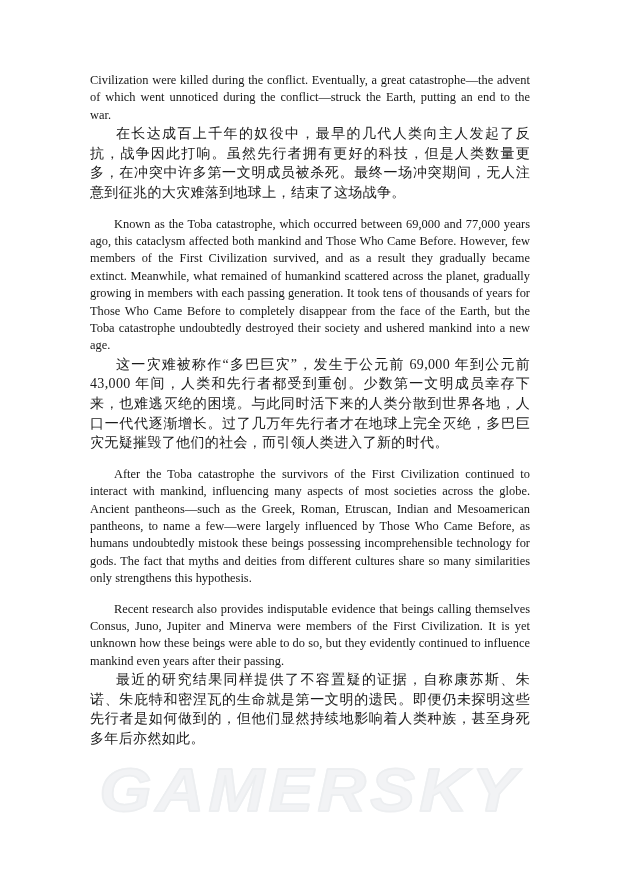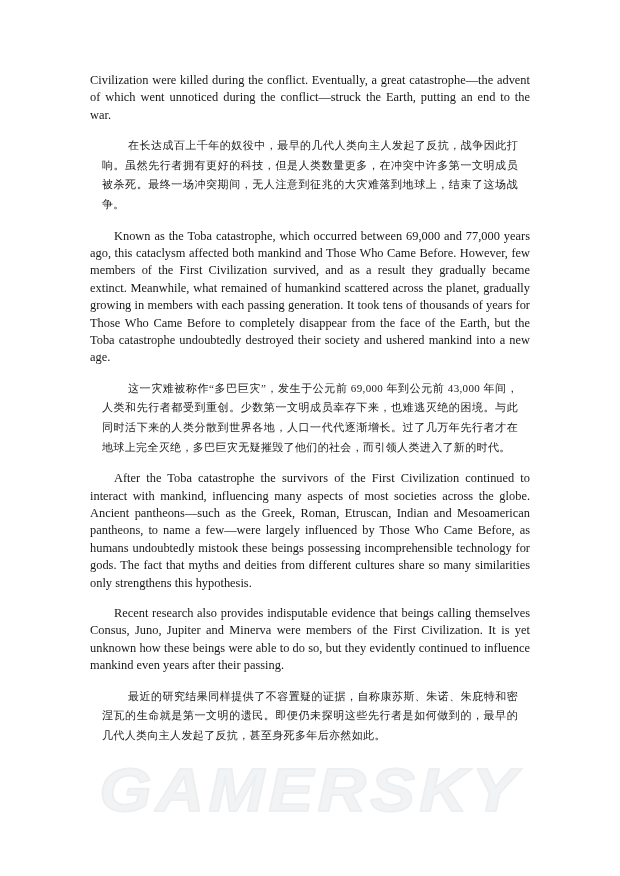--- a/index.html
+++ b/index.html
@@ -34,23 +34,23 @@
     color: #161616;
     text-align: justify;
     text-justify: inter-word;
     text-indent: 24px;
     -webkit-font-smoothing: antialiased;
   }
   .en-para.no-indent {
     text-indent: 0;
   }
   .zh-para {
-    margin: 12px;
+    margin: 0;
     font-family: "Liberation Serif", "DejaVu Serif", serif;
-    font-size: 11px;
+    font-size: 14px;
     line-height: 19.6px;
     color: #1a1a1a;
     text-align: justify;
     text-indent: 26px;
     letter-spacing: 0.35px;
   }
   .watermark {
     position: absolute;
     left: 0;
     right: 0;
@@ -94,21 +94,21 @@
       <p class="en-para">Known as the Toba catastrophe, which occurred between 69,000 and 77,000 years ago, this cataclysm affected both mankind and Those Who Came Before. However, few members of the First Civilization survived, and as a result they gradually became extinct. Meanwhile, what remained of humankind scattered across the planet, gradually growing in members with each passing generation. It took tens of thousands of years for Those Who Came Before to completely disappear from the face of the Earth, but the Toba catastrophe undoubtedly destroyed their society and ushered mankind into a new age.</p>
       <p class="zh-para">这一灾难被称作“多巴巨灾”，发生于公元前 69,000 年到公元前 43,000 年间，人类和先行者都受到重创。少数第一文明成员幸存下来，也难逃灭绝的困境。与此同时活下来的人类分散到世界各地，人口一代代逐渐增长。过了几万年先行者才在地球上完全灭绝，多巴巨灾无疑摧毁了他们的社会，而引领人类进入了新的时代。</p>
     </div>
 
     <div class="para-block">
       <p class="en-para">After the Toba catastrophe the survivors of the First Civilization continued to interact with mankind, influencing many aspects of most societies across the globe. Ancient pantheons—such as the Greek, Roman, Etruscan, Indian and Mesoamerican pantheons, to name a few—were largely influenced by Those Who Came Before, as humans undoubtedly mistook these beings possessing incomprehensible technology for gods. The fact that myths and deities from different cultures share so many similarities only strengthens this hypothesis.</p>
     </div>
 
     <div class="para-block">
       <p class="en-para">Recent research also provides indisputable evidence that beings calling themselves Consus, Juno, Jupiter and Minerva were members of the First Civilization. It is yet unknown how these beings were able to do so, but they evidently continued to influence mankind even years after their passing.</p>
-      <p class="zh-para">最近的研究结果同样提供了不容置疑的证据，自称康苏斯、朱诺、朱庇特和密涅瓦的生命就是第一文明的遗民。即便仍未探明这些先行者是如何做到的，最早的几代人类向主人发起了反抗，甚至身死多年后亦然如此。</p>
+      <p class="zh-para">最近的研究结果同样提供了不容置疑的证据，自称康苏斯、朱诺、朱庇特和密涅瓦的生命就是第一文明的遗民。即便仍未探明这些先行者是如何做到的，但他们显然持续地影响着人类种族，甚至身死多年后亦然如此。</p>
     </div>
 
   </div>
 
   <div class="watermark">
     <span class="watermark-text">GAMERSKY</span>
   </div>
 
 </div>
 

